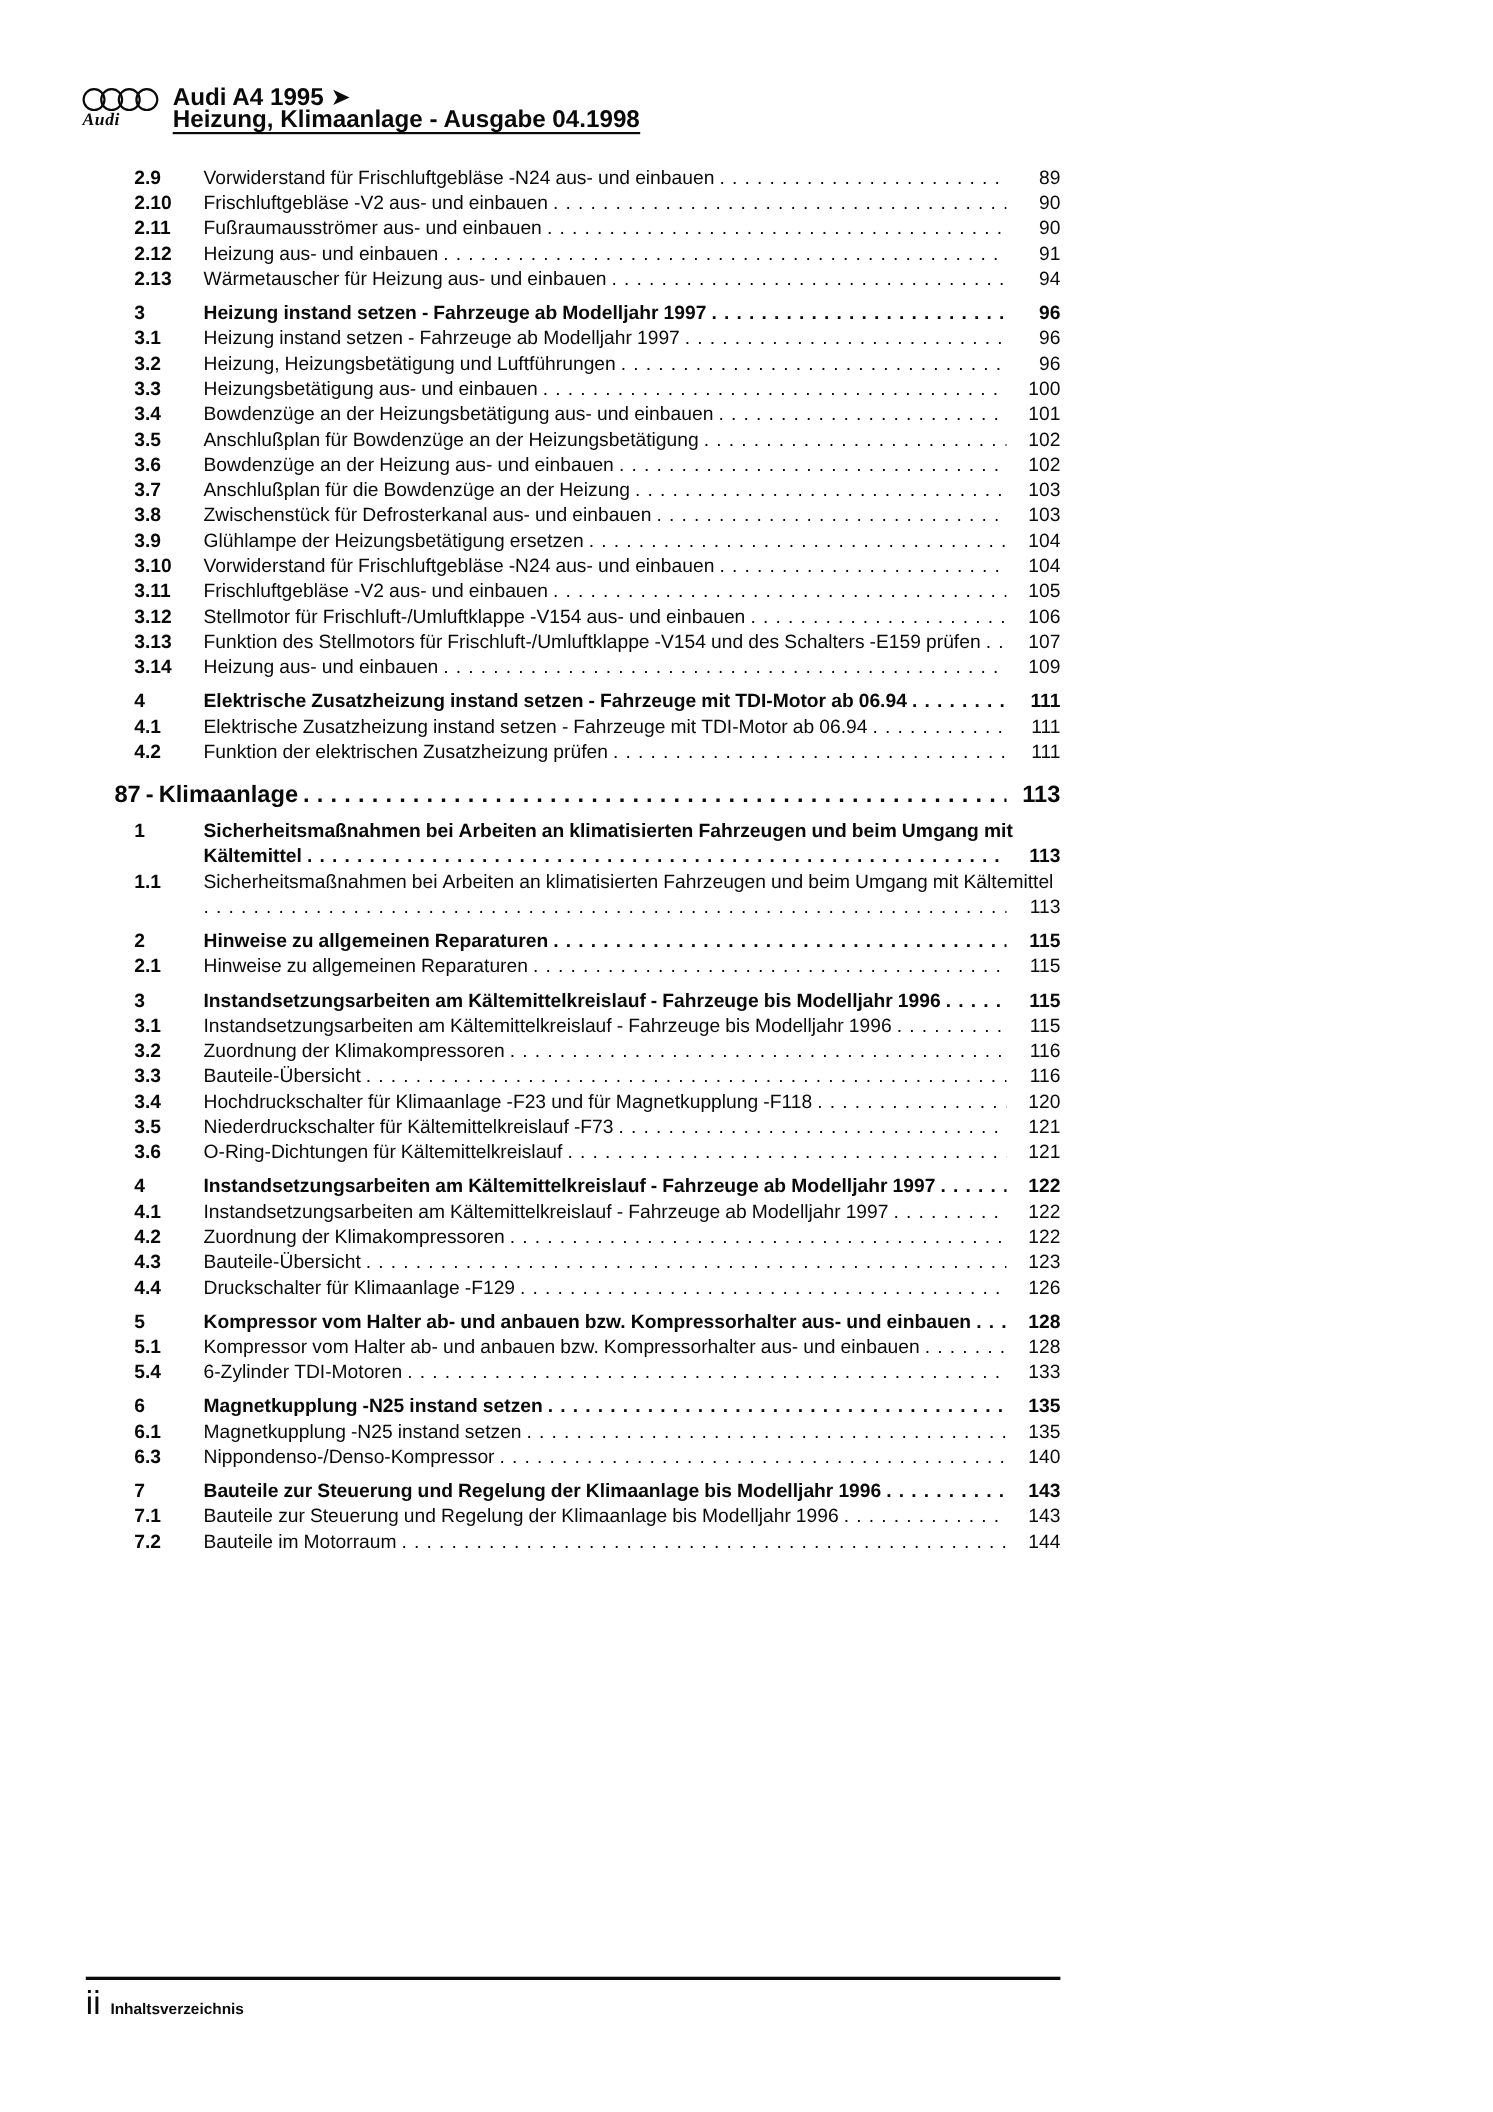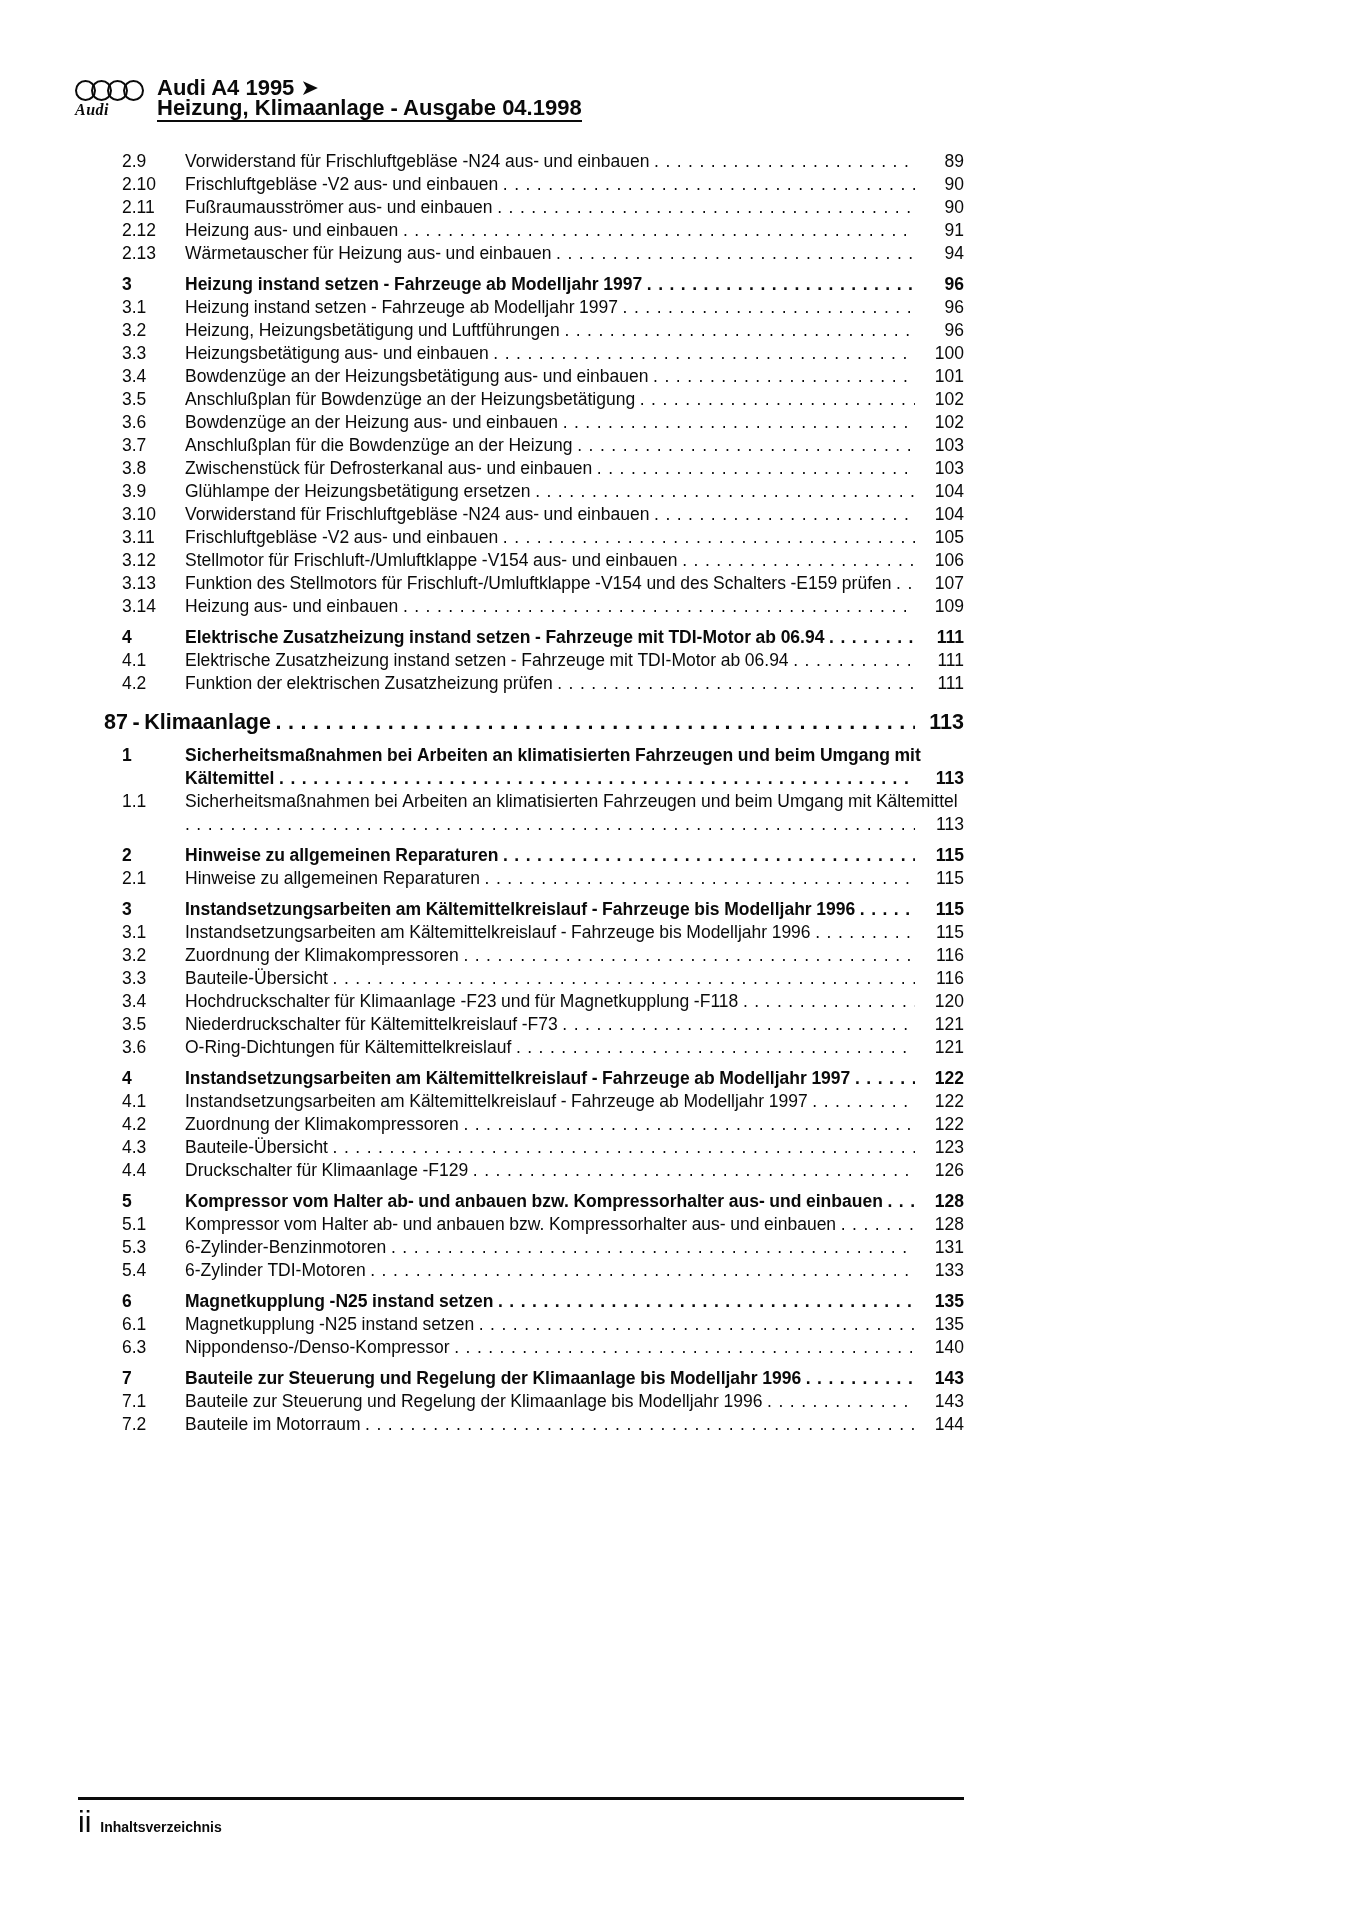--- a/index.html
+++ b/index.html
@@ -65,20 +65,21 @@
     display:flex;
     align-items:baseline;
     font-size:17.5px;
     line-height:23px;
   }
   .toc-num{
     width:81px;
     padding-left:18px;
     box-sizing:border-box;
     flex-shrink:0;
+    font-weight:bold;
   }
   .toc-body{
     flex:1 1 auto;
     display:flex;
     flex-wrap:wrap;
     align-items:baseline;
     gap:0 4.6px;
     min-width:0;
   }
   .w{white-space:nowrap;}
@@ -686,28 +687,20 @@
           <span class="w">bzw.</span>
           <span class="w">Kompressorhalter</span>
           <span class="w">aus-</span>
           <span class="w">und</span>
           <span class="w">einbauen</span>
           <span class="leader"></span>
           <span class="toc-page">128</span>
         </span>
       </div>
       <div class="toc-row">
-        <span class="toc-num">5.3</span>
-        <span class="toc-body">
-          <span class="w">6-Zylinder-Benzinmotoren</span>
-          <span class="leader"></span>
-          <span class="toc-page">131</span>
-        </span>
-      </div>
-      <div class="toc-row">
         <span class="toc-num">5.4</span>
         <span class="toc-body">
           <span class="w">6-Zylinder</span>
           <span class="w">TDI-Motoren</span>
           <span class="leader"></span>
           <span class="toc-page">133</span>
         </span>
       </div>
       <div class="toc-row bold">
         <span class="toc-num">6</span>

